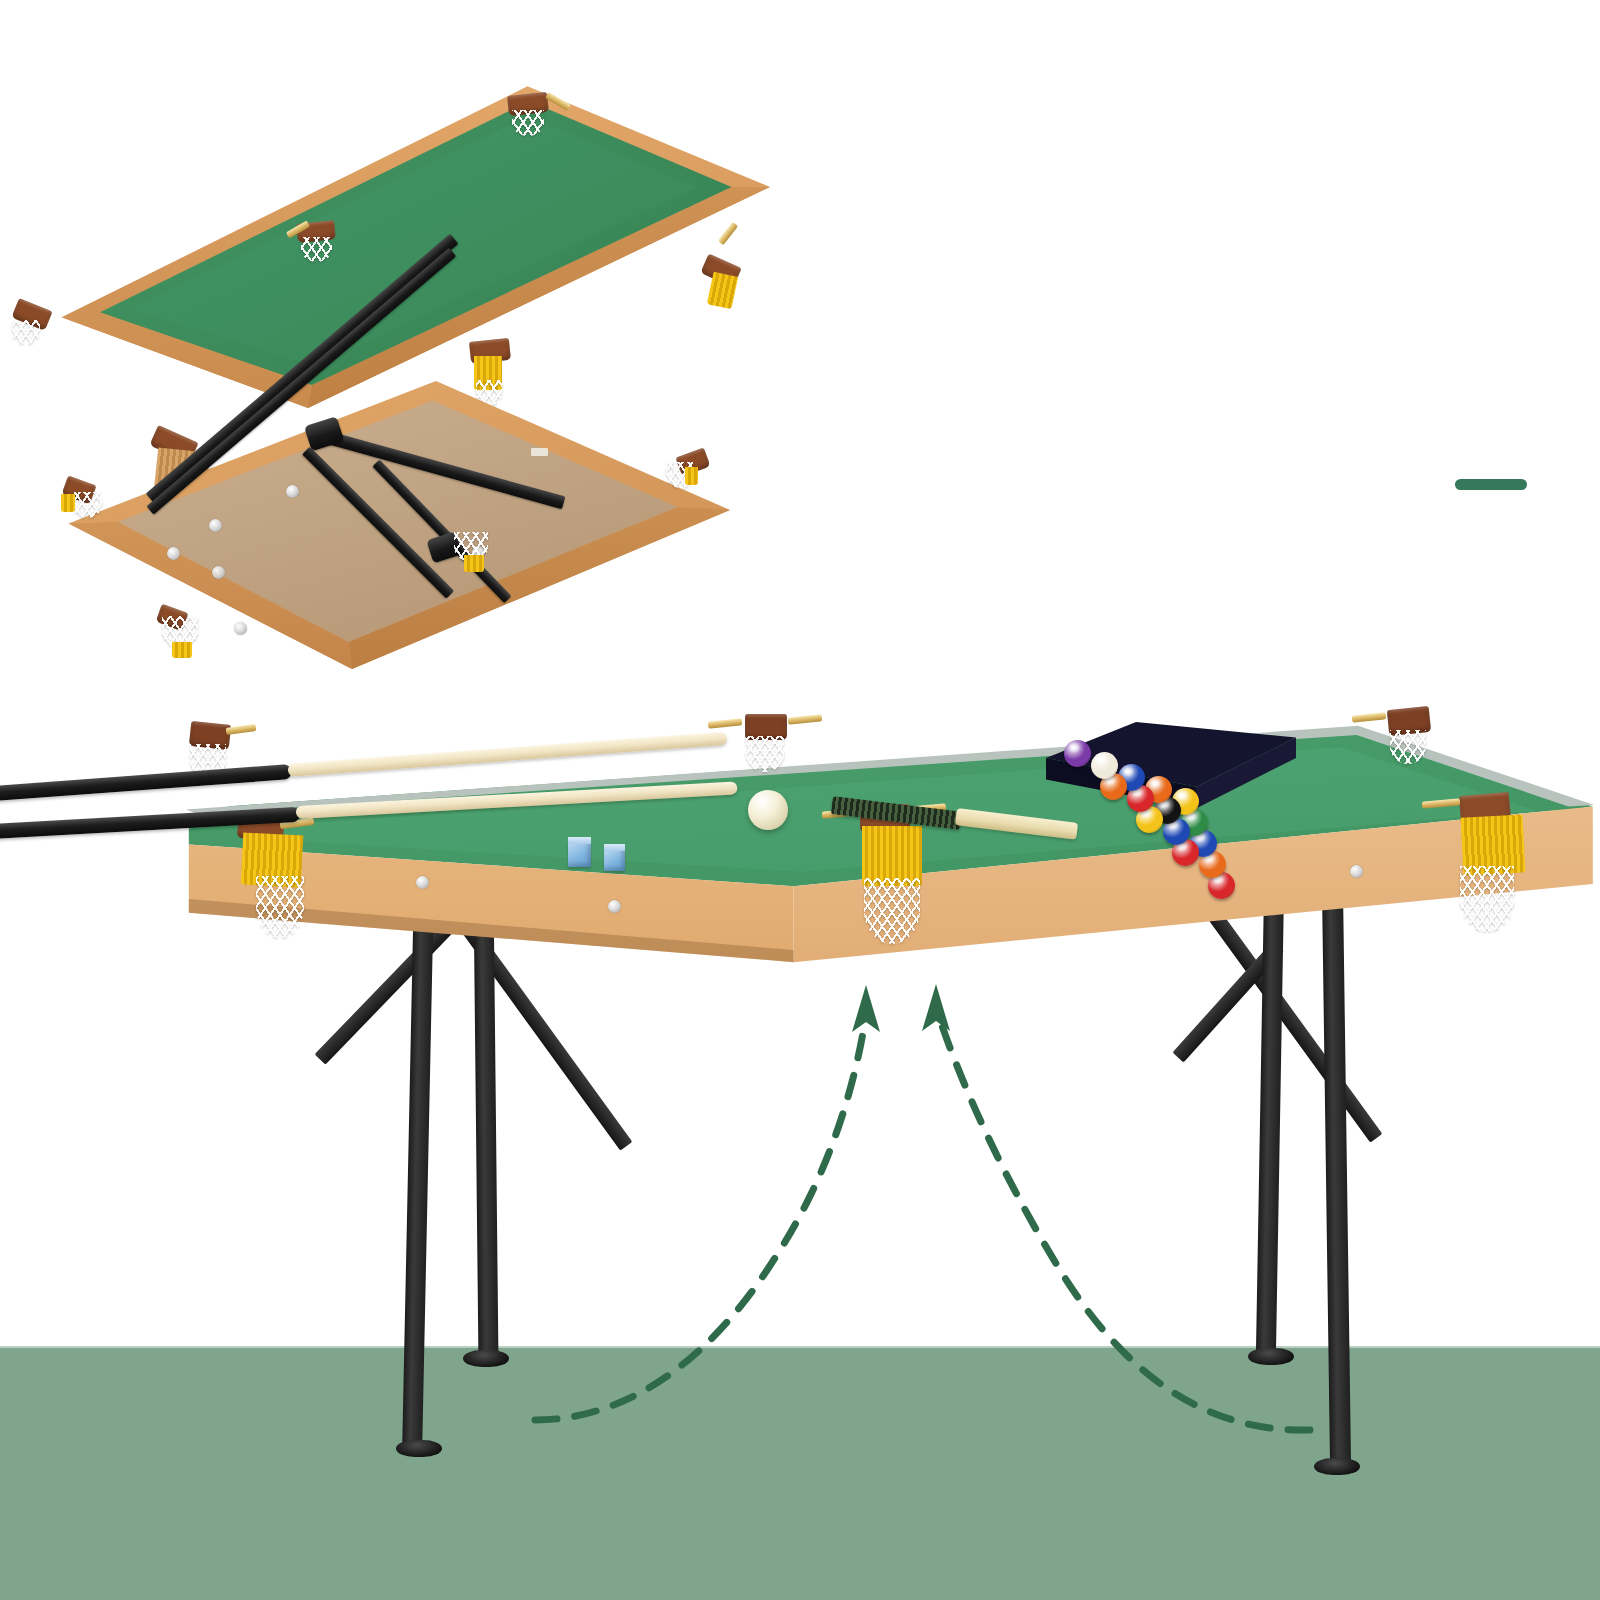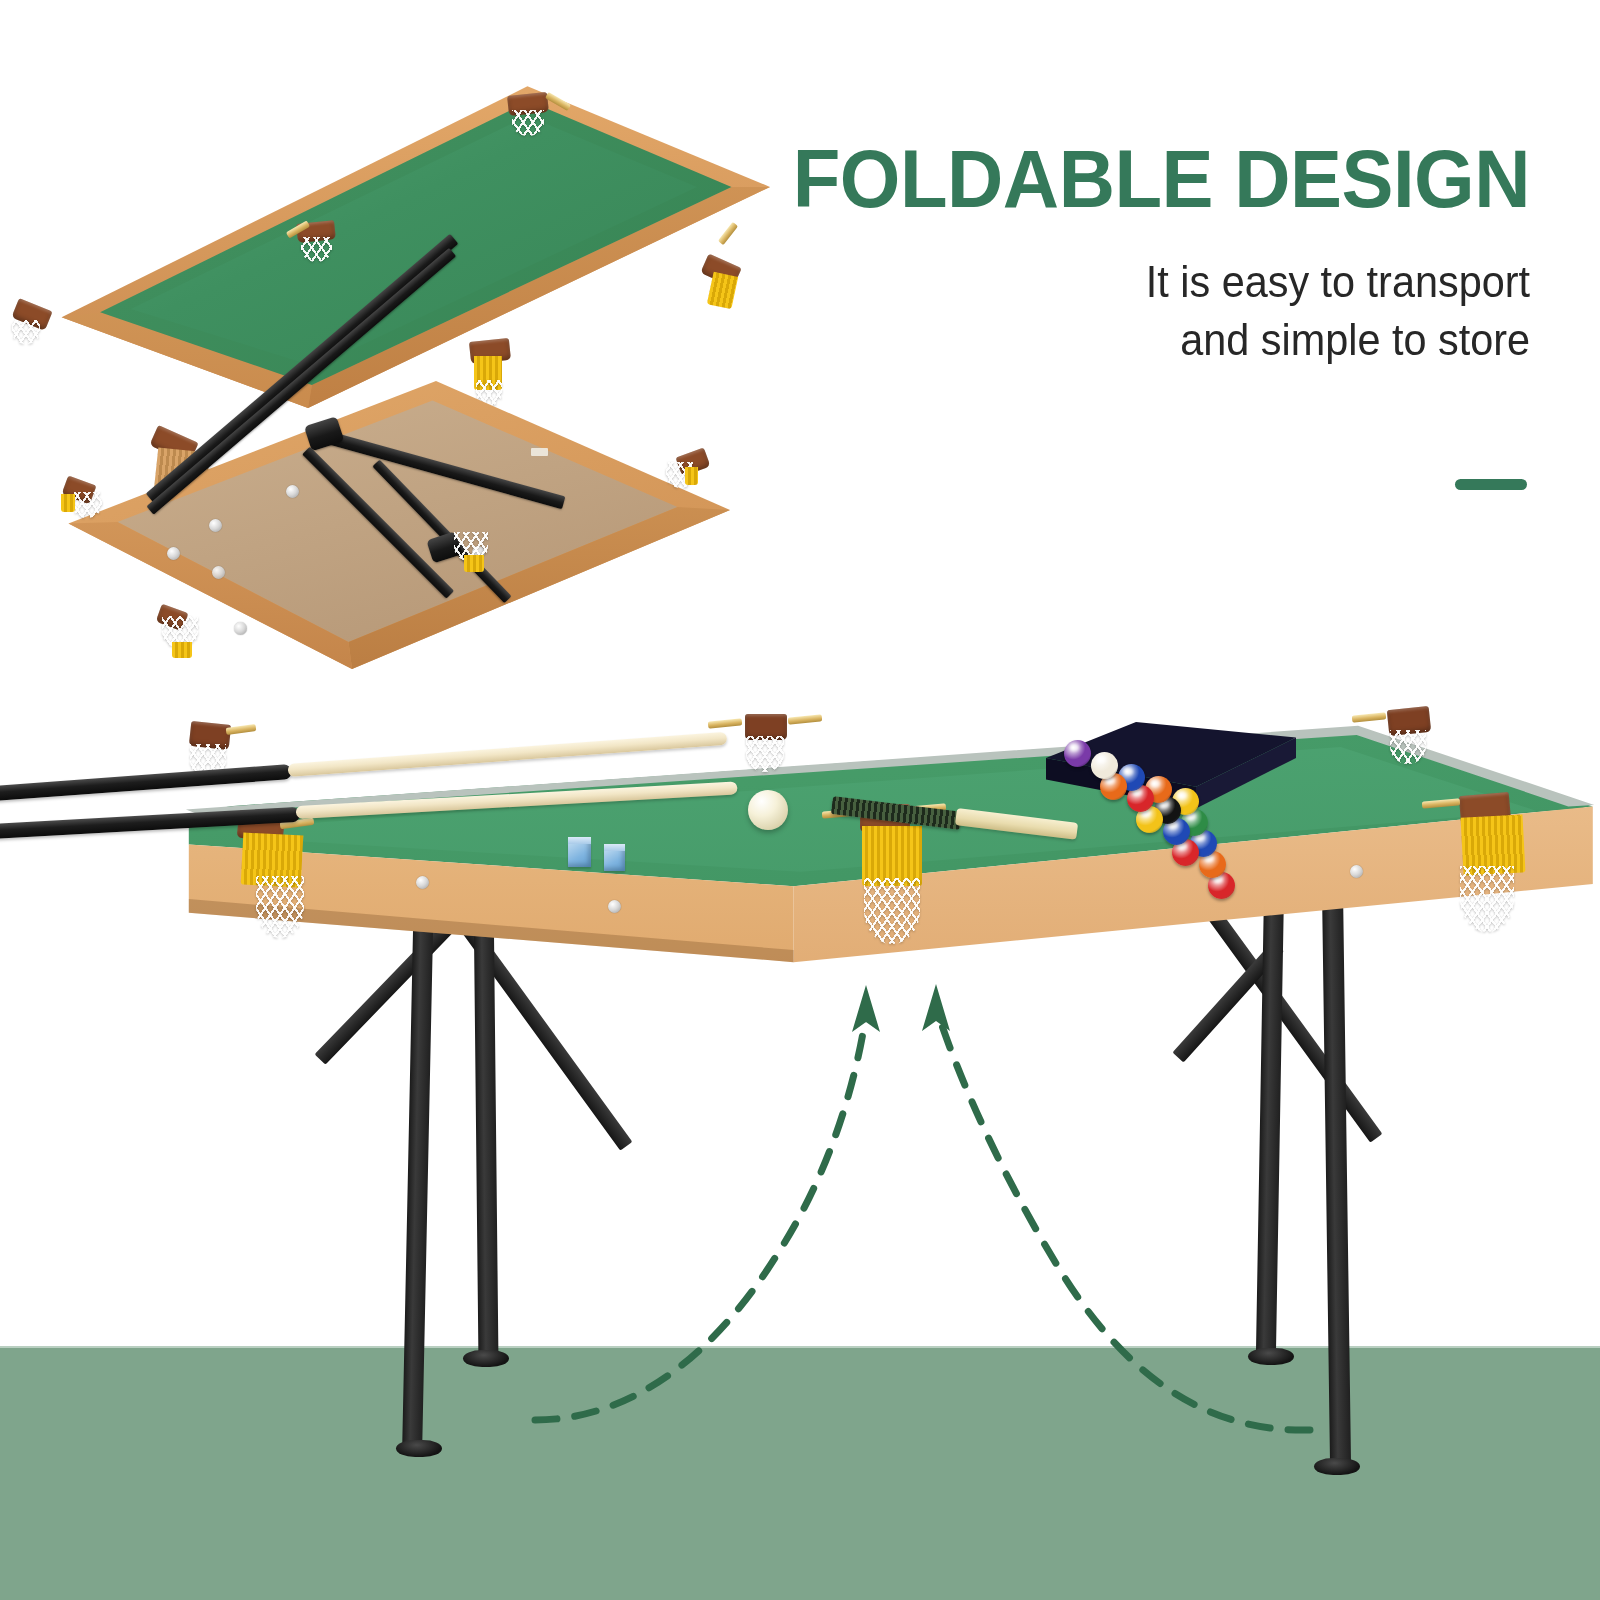--- a/index.html
+++ b/index.html
@@ -274,27 +274,20 @@
 </style>
 </head>
 <body>
 
 <div id="stage">
 
   <div class="floor-band">
     <div class="floor-band-hair"></div>
   </div>
 
-  <div class="headline-block">
-    <h1 class="headline">FOLDABLE DESIGN</h1>
-    <p class="subline">
-      <span class="sub-row">It is easy to transport</span>
-      <span class="sub-row">and simple to store</span>
-    </p>
-  </div>
   <div class="accent-dash"></div>
 
   <div id="table-top">
     <div class="tt-body wood-light"></div>
     <div class="tt-apronR"></div>
     <div class="tt-apronL"></div>
     <div class="tt-felt"></div>
     <div class="tt-felt-inner"></div>
 
     <div class="cap" style="left:508px;top:16px;width:40px;height:20px;transform:rotate(-6deg);"></div>

